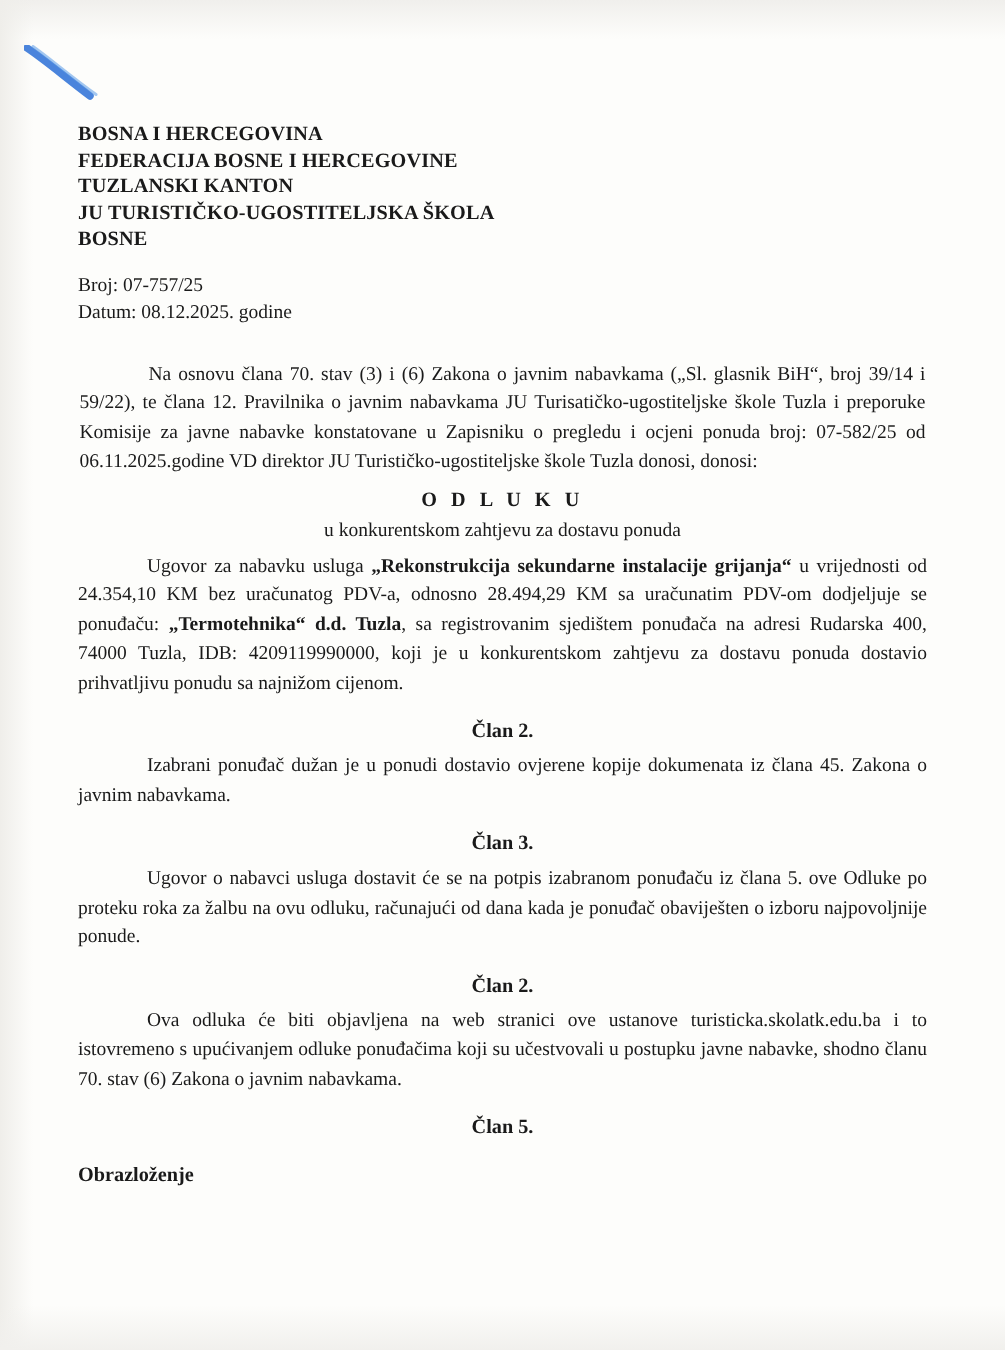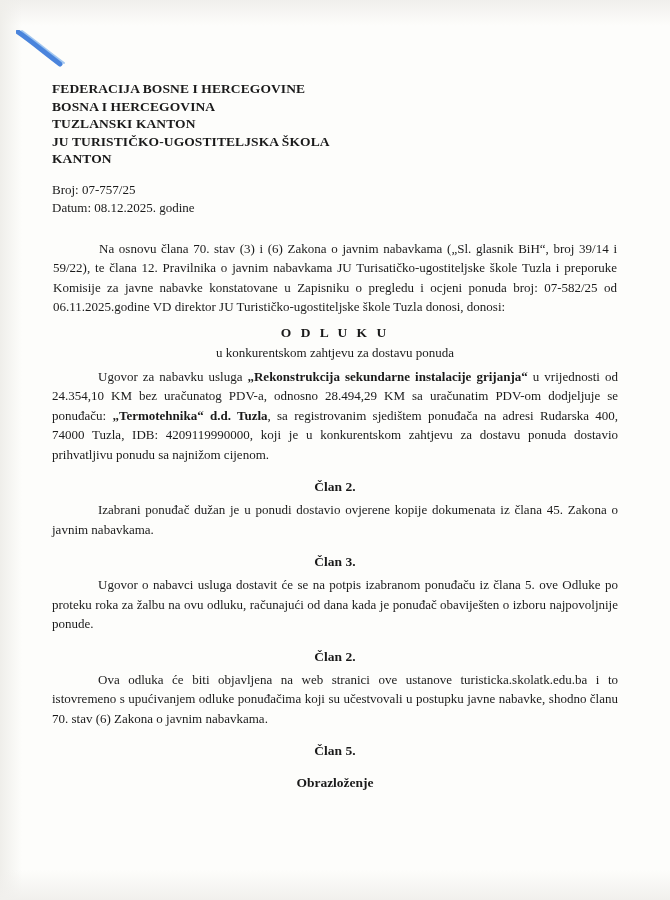--- a/index.html
+++ b/index.html
@@ -106,21 +106,20 @@
   .article-body {
     margin-top: 5px;
     font-size: 13px;
     line-height: 19.5px;
     text-align: justify;
     text-indent: 46px;
   }
   b, .b { font-weight: bold; }
   .section-head {
     margin-top: 16px;
-    text-align: center;
     font-weight: bold;
     font-size: 13.5px;
   }
 </style>
 </head>
 <body>
 
 <div class="page">
 
   <div class="scan-shade-top"></div>
@@ -128,25 +127,25 @@
   <div class="scan-shade-bottom"></div>
 
   <svg class="pen-mark" viewBox="0 0 54 40">
     <path d="M2 2 C 14 10, 28 22, 44 34" stroke="#2a6fd6" stroke-width="5" fill="none" stroke-linecap="round" opacity="0.85"></path>
     <path d="M6 1 C 16 8, 30 20, 48 33" stroke="#5a9ae8" stroke-width="2" fill="none" stroke-linecap="round" opacity="0.55"></path>
   </svg>
 
   <div class="content">
 
     <div class="heading-block">
+      <div>BOSNA I HERCEGOVINA</div>
       <div>FEDERACIJA BOSNE I HERCEGOVINE</div>
-      <div>BOSNA I HERCEGOVINA</div>
       <div>TUZLANSKI KANTON</div>
       <div>JU TURISTIČKO-UGOSTITELJSKA ŠKOLA</div>
-      <div>KANTON</div>
+      <div>BOSNE</div>
     </div>
 
     <div class="refs">
       <div>Broj: 07-757/25</div>
       <div>Datum: 08.12.2025. godine</div>
     </div>
 
     <div class="intro">
       <p class="first-line">Na osnovu člana 70. stav (3) i (6) Zakona o javnim nabavkama („Sl. glasnik BiH“, broj 39/14 i 59/22), te člana 12. Pravilnika o javnim nabavkama JU Turisatičko-ugostiteljske škole Tuzla i preporuke Komisije za javne nabavke konstatovane u Zapisniku o pregledu i ocjeni ponuda broj: 07-582/25 od 06.11.2025.godine VD direktor JU Turističko-ugostiteljske škole Tuzla donosi, donosi:</p>
     </div>

